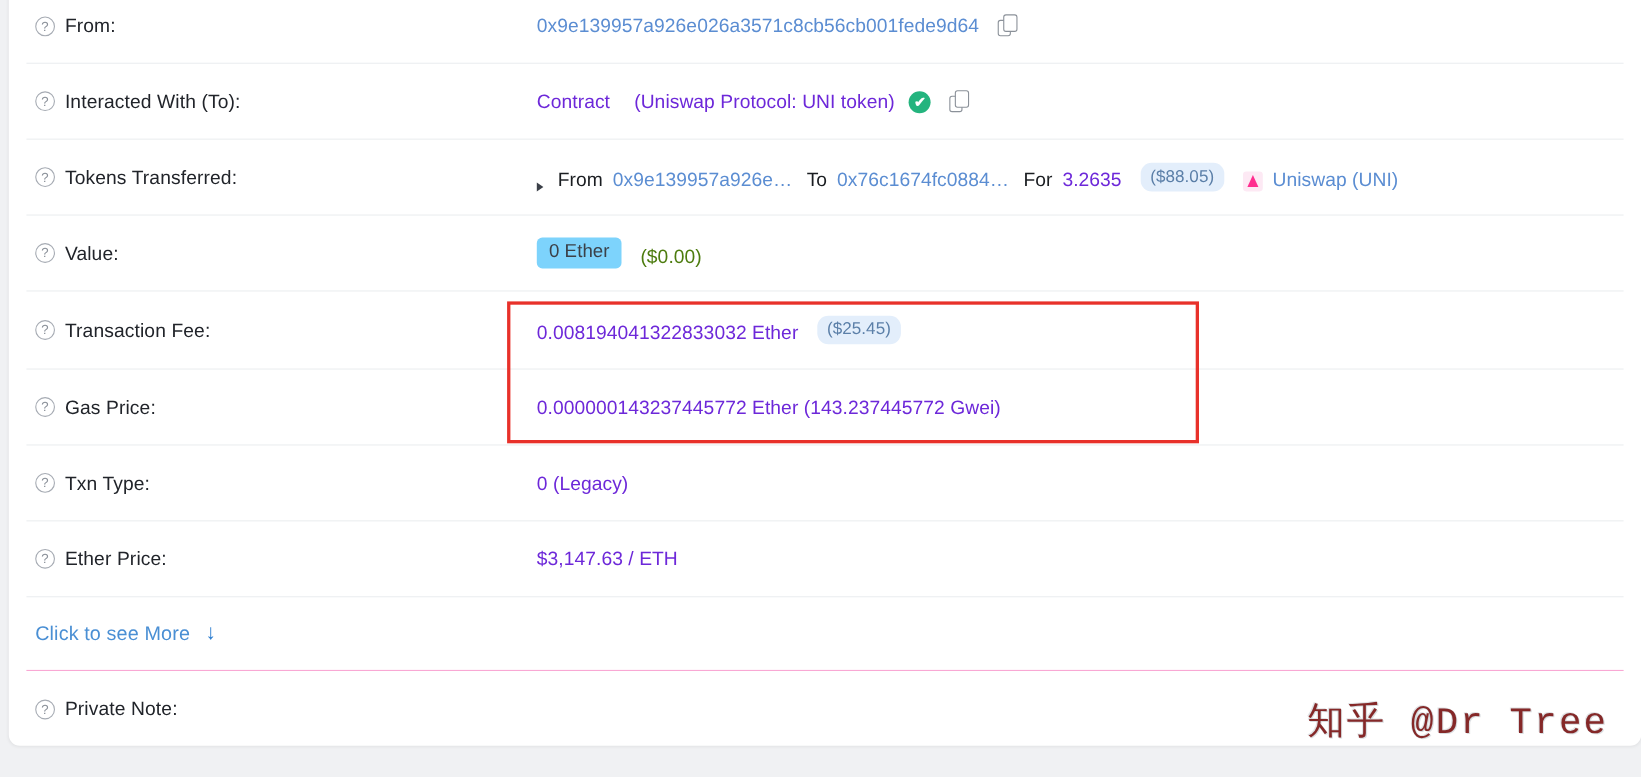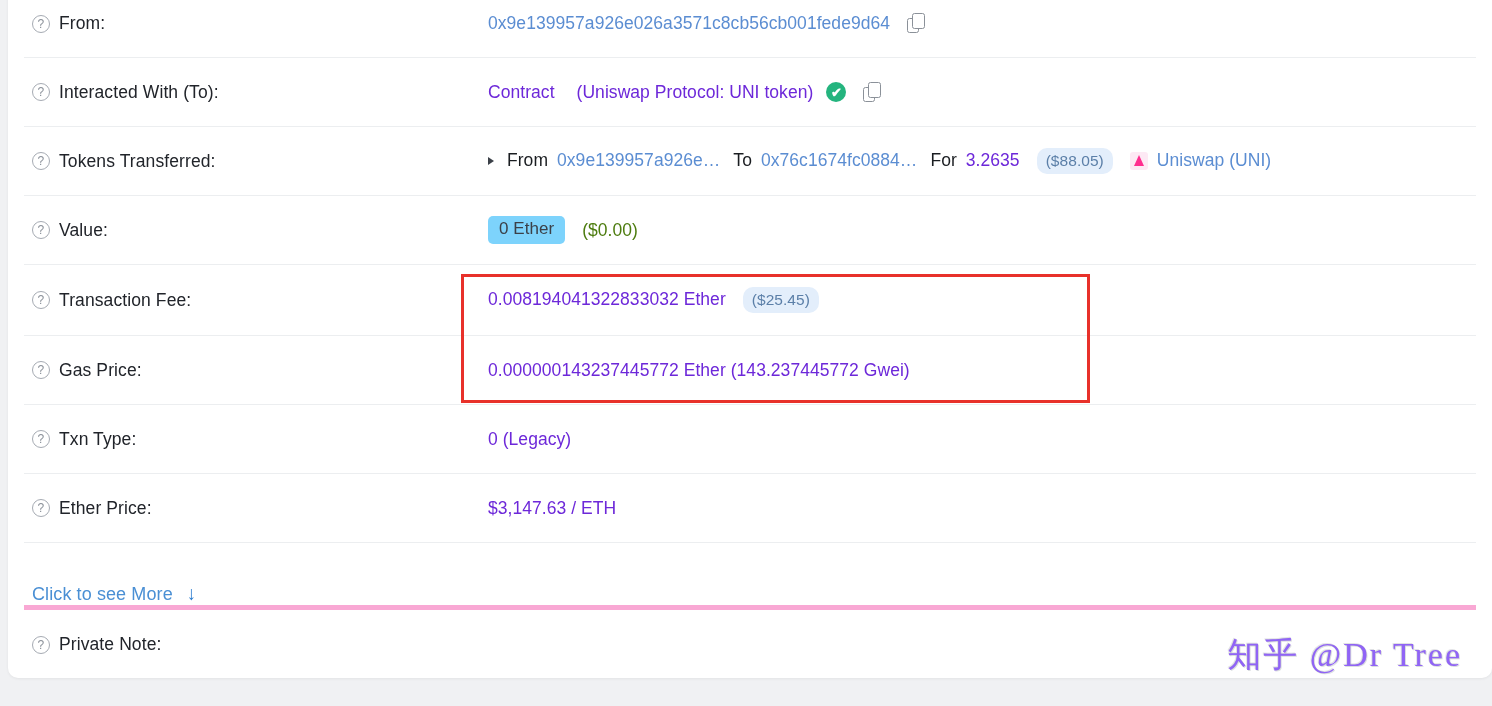--- a/index.html
+++ b/index.html
@@ -51,21 +51,21 @@
     font-size: 17.5px;
     color: #21242a;
     letter-spacing: 0.1px;
     box-sizing: border-box;
     padding-left: 8px;
   }
 
   .row-value {
     flex: 1 1 auto;
     display: flex;
-    align-items: center;
+    align-items: flex-end;
     font-size: 17.5px;
     color: #21242a;
     letter-spacing: 0.05px;
     min-width: 0;
     flex-wrap: nowrap;
   }
 
   
   .help-icon {
     display: inline-flex;
@@ -192,22 +192,22 @@
     height: 129px;
     border: 3px solid #e8312a;
     box-sizing: border-box;
     pointer-events: none;
     z-index: 5;
   }
 
   
   .more-row {
     display: flex;
-    align-items: flex-end;
-    border-bottom: 5px solid #f9a8d4;
+    align-items: center;
+    border-bottom: 1px solid #f9a8d4;
     box-sizing: border-box;
     padding-left: 8px;
   }
   .more-link {
     color: #4a8fd4;
     font-size: 18px;
     cursor: pointer;
     letter-spacing: 0.1px;
   }
   .down-arrow {
@@ -216,28 +216,28 @@
     margin-left: 14px;
     font-weight: bold;
   }
 
   
   .watermark {
     position: absolute;
     right: 30px;
     bottom: 28px;
     font-size: 34px;
-    color: #8b5cf6;
+    color: #7f1d1d;
     letter-spacing: 2px;
     text-shadow:
        0 0 1px rgba(0,0,0,0.16),
        1px 1px 0 rgba(190,194,200,0.55),
       -1px -1px 0 rgba(190,194,200,0.45);
     opacity: 0.95;
-    font-family: Liberation Serif, serif;
+    font-family: Liberation Mono, monospace;
     pointer-events: none;
     white-space: nowrap;
   }
   .sp8 { display: inline-block; width: 9px; }
   .sp12 { display: inline-block; width: 13px; }
   .sp16 { display: inline-block; width: 17px; }
 </style>
 </head>
 <body>
 

